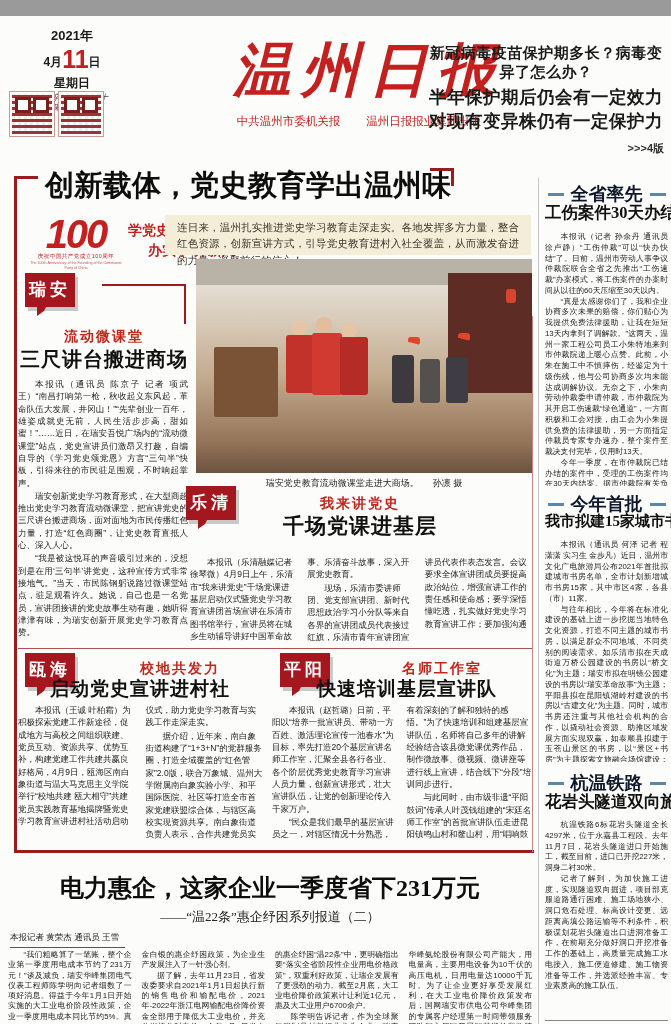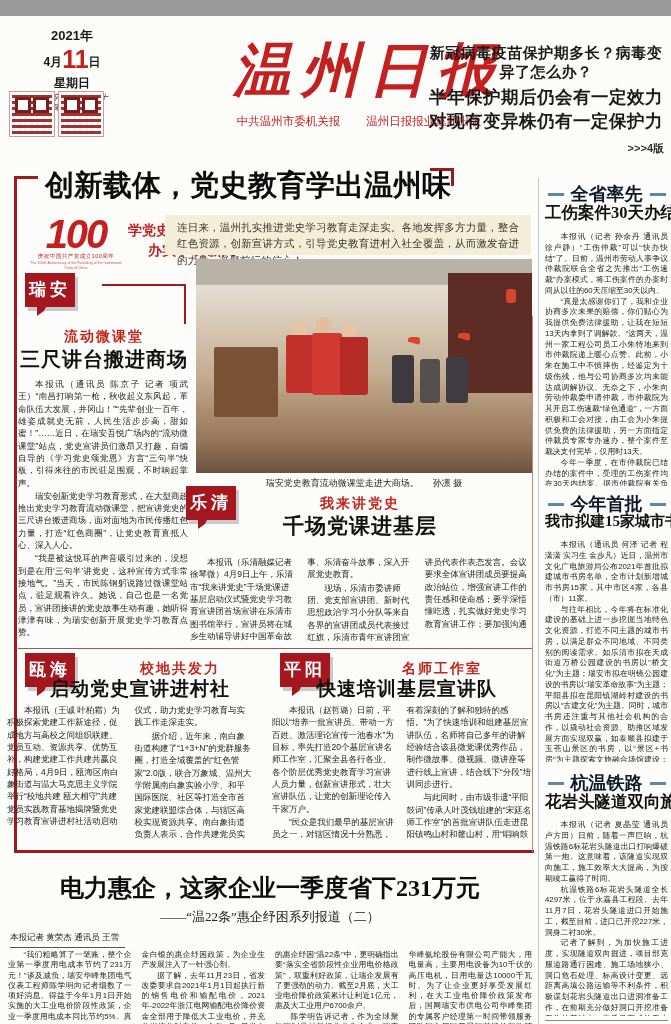--- a/index.html
+++ b/index.html
@@ -199,21 +199,21 @@
   <div class="abs art-body" style="left:190px;top:540px;width:342px;height:88px;column-count:3;column-gap:10px">
       <p>本报讯（乐清融媒记者 徐琴微）4月9日上午，乐清市“我来讲党史”千场党课进基层启动仪式暨党史学习教育宣讲团首场宣讲在乐清市图书馆举行，宣讲员将在城乡生动辅导讲好中国革命故事、乐清奋斗故事，深入开展党史教育。</p>
       <p>现场，乐清市委讲师团、党支部宣讲团、新时代思想政治学习小分队等来自各界的宣讲团成员代表接过红旗，乐清市青年宣讲团宣讲员代表作表态发言。会议要求全体宣讲团成员要提高政治站位，增强宣讲工作的责任感和使命感；要学深悟懂吃透，扎实做好党史学习教育宣讲工作；要加强沟通联动，掀起党史学习教育宣讲热潮。</p>
     </div>
 
   <div class="abs sep-red" style="left:18px;top:632px;width:514px"></div>
 
   <div class="abs tab" style="left:25px;top:637px">瓯海</div>
   <div class="abs kicker" style="left:95px;top:644px;width:170px">校地共发力</div>
   <div class="abs art-title" style="left:15px;top:660px;width:250px;font-size:19px">启动党史宣讲进村社</div>
-  <div class="abs art-body" style="left:7px;top:688px;width:246px;height:142px;column-count:2;column-gap:9px">
+  <div class="abs art-body" style="left:18px;top:688px;width:246px;height:142px;column-count:2;column-gap:9px">
       <p>本报讯（王诚 叶柏霜）为积极探索党建工作新途径，促成地方与高校之间组织联建、党员互动、资源共享、优势互补，构建党建工作共建共赢良好格局，4月9日，瓯海区南白象街道与温大马克思主义学院举行“校地共建 瓯大相守”共建党员实践教育基地揭牌暨党史学习教育宣讲进村社活动启动仪式，助力党史学习教育与实践工作走深走实。</p>
       <p>据介绍，近年来，南白象街道构建了“1+3+N”的党群服务圈，打造全域覆盖的“红色管家”2.0版，联合万象城、温州大学附属南白象实验小学、和平国际医院、社区等打造全市首家党建联盟综合体，与辖区高校实现资源共享。南白象街道负责人表示，合作共建党员实践教育基地，搭建温州大学与南白象街道的沟通桥梁，将进一步深化校地合作。</p>
     </div>
 
   <div class="abs tab" style="left:280px;top:637px">平阳</div>
   <div class="abs kicker" style="left:352px;top:644px;width:180px">名师工作室</div>
   <div class="abs art-title" style="left:282px;top:660px;width:250px;font-size:19px">快速培训基层宣讲队</div>
   <div class="abs art-body" style="left:272px;top:688px;width:260px;height:142px;column-count:2;column-gap:9px">
       <p>本报讯（赵哲璐）日前，平阳以“培养一批宣讲员、带动一方百姓、激活理论宣传一池春水”为目标，率先打造20个基层宣讲名师工作室，汇聚全县各行各业、各个阶层优秀党史教育学习宣讲人员力量，创新宣讲形式，壮大宣讲队伍，让党的创新理论传入千家万户。</p>
       <p>“民众是我们最早的基层宣讲员之一，对辖区情况十分熟悉，有着深刻的了解和独特的感悟。”为了快速培训和组建基层宣讲队伍，名师将自己多年的讲解经验结合该县微党课优秀作品，制作微故事、微视频、微讲座等进行线上宣讲，结合线下“分段”培训同步进行。</p>
@@ -243,21 +243,20 @@
       <p>与往年相比，今年将在标准化建设的基础上进一步挖掘当地特色文化资源，打造不同主题的城市书房，以满足群众不同地域、不同类别的阅读需求。如乐清市拟在天成街道万桥公园建设的书房以“桥文化”为主题；瑞安市拟在明镜公园建设的书房以“瑞安革命故事”为主题；平阳县拟在昆阳镇湖岭村建设的书房以“古建文化”为主题。同时，城市书房还注重与其他社会机构的合作，以撬动社会资源、助推区域发展方面实现双赢，如泰顺县拟建于玉苍山景区的书房，以“景区+书房”为主题探索文旅融合场馆建设；龙港市文广旅体局与轨道交通局合作建设“交通”主题书房。</p>
     </div>
 
   <div class="abs sb sb-kicker" style="top:755px">
     <span class="dash"></span>
     <span>杭温铁路</span>
     <span class="dash"></span>
   </div>
   <div class="abs sb sb-title" style="top:775px">花岩头隧道双向施工</div>
   <div class="abs sb sb-body" style="top:804px;height:196px">
-      <p>本报讯（记者 夏晶莹 通讯员 卢方田）日前，随着一声巨响，杭温铁路6标花岩头隧道出口打响爆破第一炮。这意味着，该隧道实现双向施工，施工效率大大提高，为按期竣工赢得了时间。</p>
       <p>杭温铁路6标花岩头隧道全长4297米，位于永嘉县工程段。去年11月7日，花岩头隧道进口开始施工，截至目前，进口已开挖227米，洞身二衬30米。</p>
       <p>记者了解到，为加快施工进度，实现隧道双向掘进，项目部克服道路通行困难、施工场地狭小、洞口危石处理、标高设计变更、远距离高填公路运输等不利条件，积极谋划花岩头隧道出口进洞准备工作，在前期充分做好洞口开挖准备工作的基础上，高质量完成施工水电接入、施工便道修建、施工物资准备等工作，并选派经验丰富、专业素质高的施工队伍。</p>
     </div>
 
   <div class="abs sb-footer">主编/黄还荣  章会  美编/剑叶  组版/倪宏祥</div>
 
   <div class="abs bt-title">电力惠企，这家企业一季度省下231万元</div>
   <div class="abs bt-sub">——“温22条”惠企纾困系列报道（二）</div>
   <div class="abs bt-byline">本报记者 黄荣杰  通讯员 王雪</div>
   <div class="abs bt-body">

